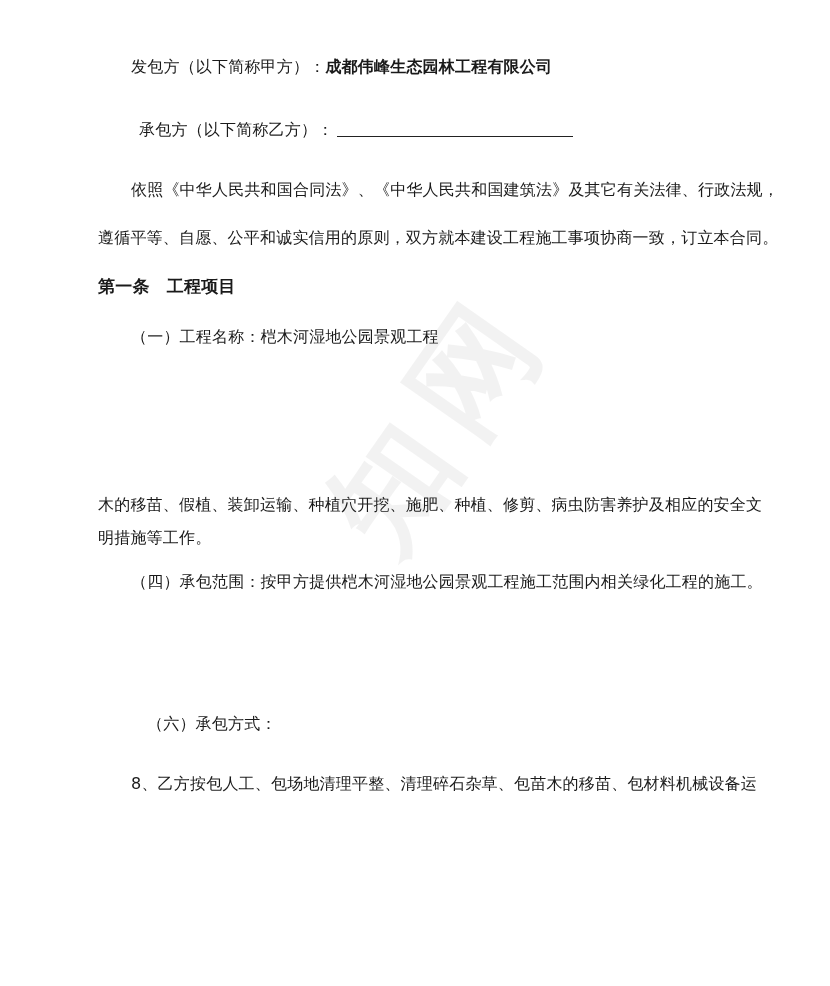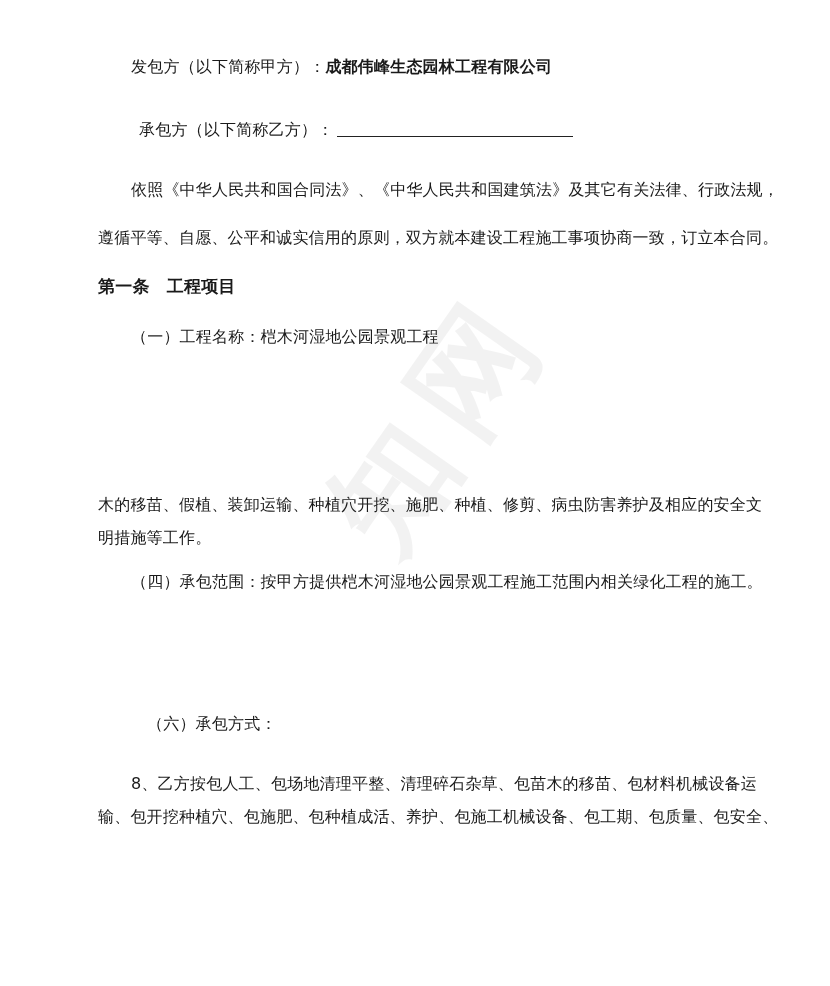--- a/index.html
+++ b/index.html
@@ -37,15 +37,14 @@
 
   <div class="line" style="left:131px; top:327px;">（一）工程名称：桤木河湿地公园景观工程</div>
 
   <div class="line" style="left:98px; top:495px;">木的移苗、假植、装卸运输、种植穴开挖、施肥、种植、修剪、病虫防害养护及相应的安全文</div>
   <div class="line" style="left:98px; top:528px;">明措施等工作。</div>
 
   <div class="line" style="left:131px; top:572px;">（四）承包范围：按甲方提供桤木河湿地公园景观工程施工范围内相关绿化工程的施工。</div>
   <div class="line" style="left:131px; top:714px;margin-left:16px;">（六）承包方式：</div>
 
   <div class="line" style="left:131px; top:774px;">8、乙方按包人工、包场地清理平整、清理碎石杂草、包苗木的移苗、包材料机械设备运</div>
-  <div class="line" style="left:98px; top:807px;">输、包开挖种植穴、包施肥、包种植成活、养护、包施工机械设备、包工期、包质量、包安全、</div>
 
 </div>
 
 </body></html>

